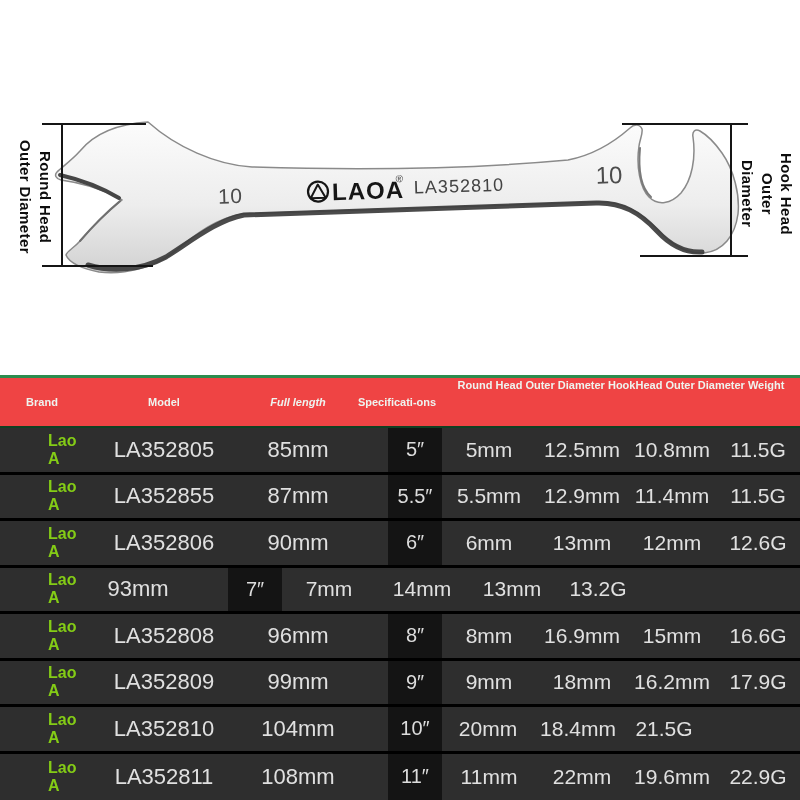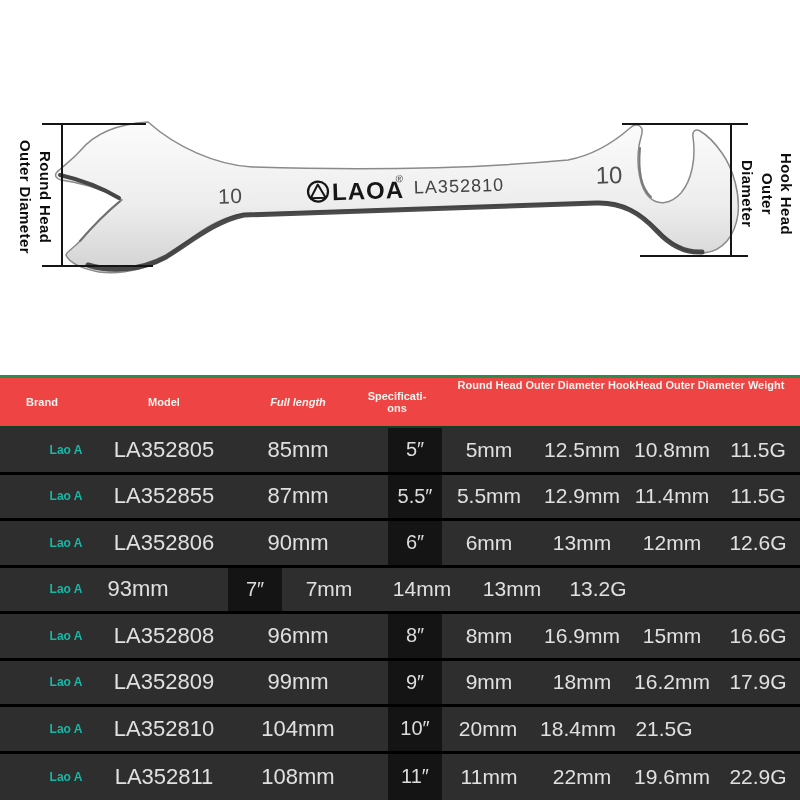--- a/index.html
+++ b/index.html
@@ -29,34 +29,34 @@
   .t-head{
     display:flex;align-items:flex-start;box-sizing:border-box;
     height:53px;background:#ef4444;border-top:3px solid #2c8c4e;
     border-bottom:2px solid #123f22;
     color:#eef4ef;font-weight:bold;font-size:11px;
   }
   .h{display:flex;align-items:center;justify-content:center;height:100%;text-align:center;}
   .h-brand{width:84px;}
   .h-model{width:160px;}
   .h-full{width:108px;font-style:italic;}
-  .h-spec{width:90px;flex-direction:column;justify-content:center;line-height:1.12;}
+  .h-spec{width:90px;flex-direction:row;justify-content:center;line-height:1.12;}
   .h-open{width:94px;}
   .h-merged{flex:1;flex-direction:row;align-items:flex-start;justify-content:center;text-align:left;line-height:1.3;}
   .h-merged span{display:block;white-space:nowrap;}
 
   .t-body{}
   .t-row{
     display:flex;align-items:center;box-sizing:border-box;
     height:46.5px;border-bottom:3px solid #000;
     background:#2e2e2e;color:#e0e0e0;
   }
   .t-row:last-child{border-bottom:none;}
   .cell{display:flex;align-items:center;justify-content:center;height:100%;box-sizing:border-box;}
-  .c0{width:84px;font-size:12px;font-weight:bold;color:#14b8a6;padding-left:48px;}
+  .c0{width:84px;font-size:16px;font-weight:bold;color:#84cc16;padding-left:48px;}
   .c1{width:160px;font-size:22px;}
   .c2{width:108px;font-size:22px;}
   .c3{width:54px;margin-left:36px;background:#141414;font-size:20px;color:#dcdcdc;}
   .c4{width:94px;font-size:21px;}
   .c5{width:92px;font-size:21px;}
   .c6{width:88px;font-size:21px;}
   .c7{width:84px;font-size:21px;}
 </style>
 </head>
 <body>

